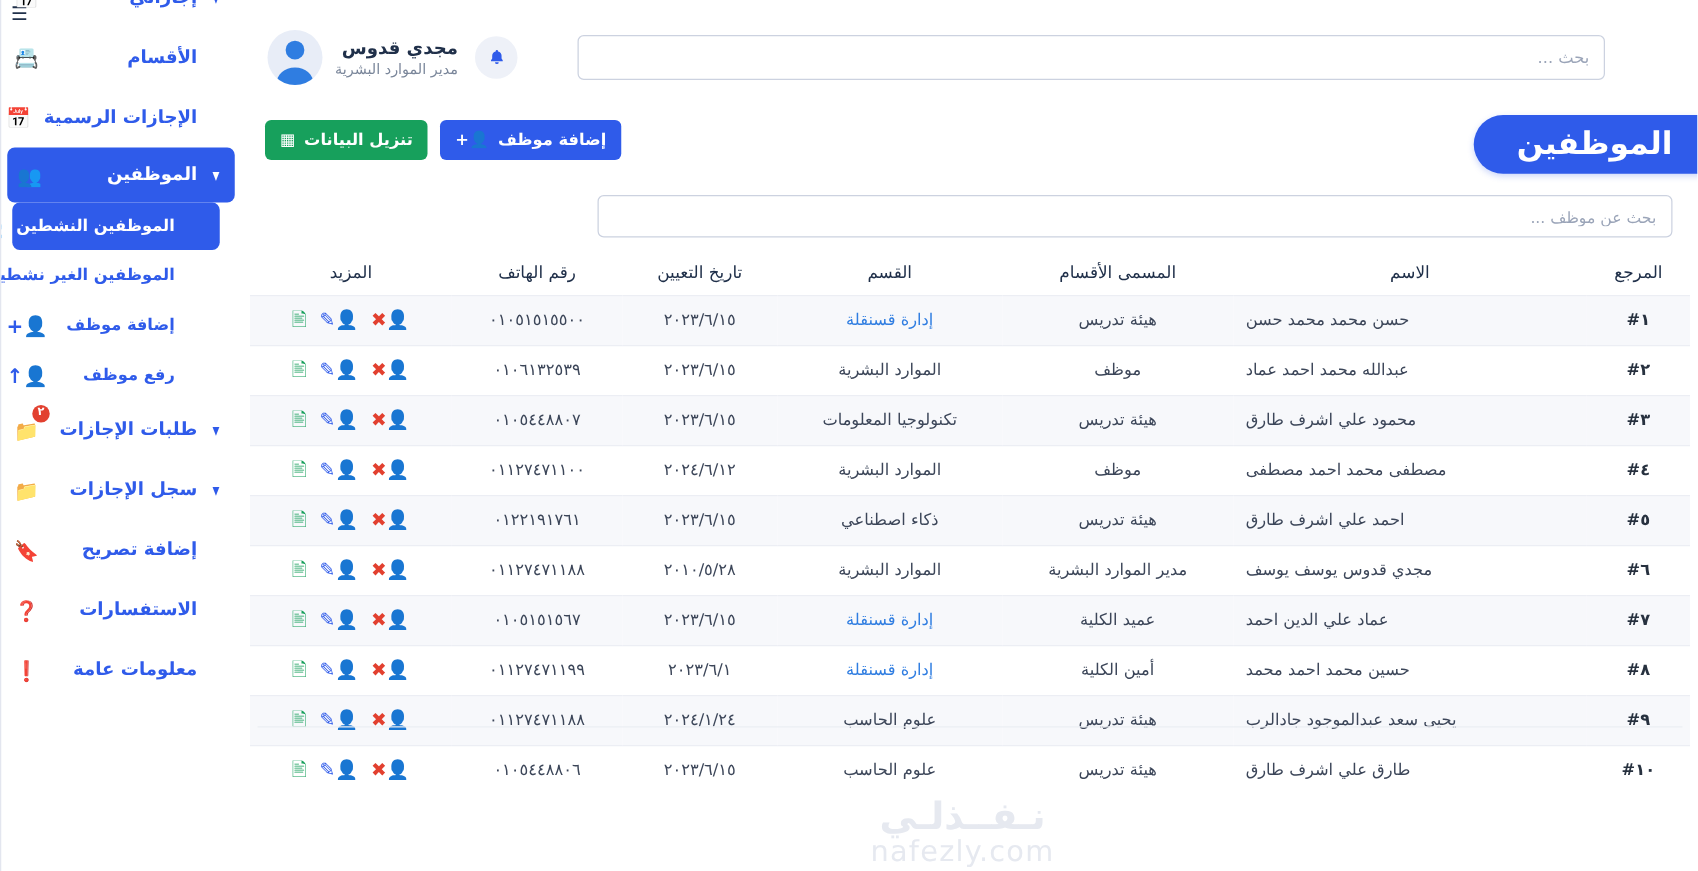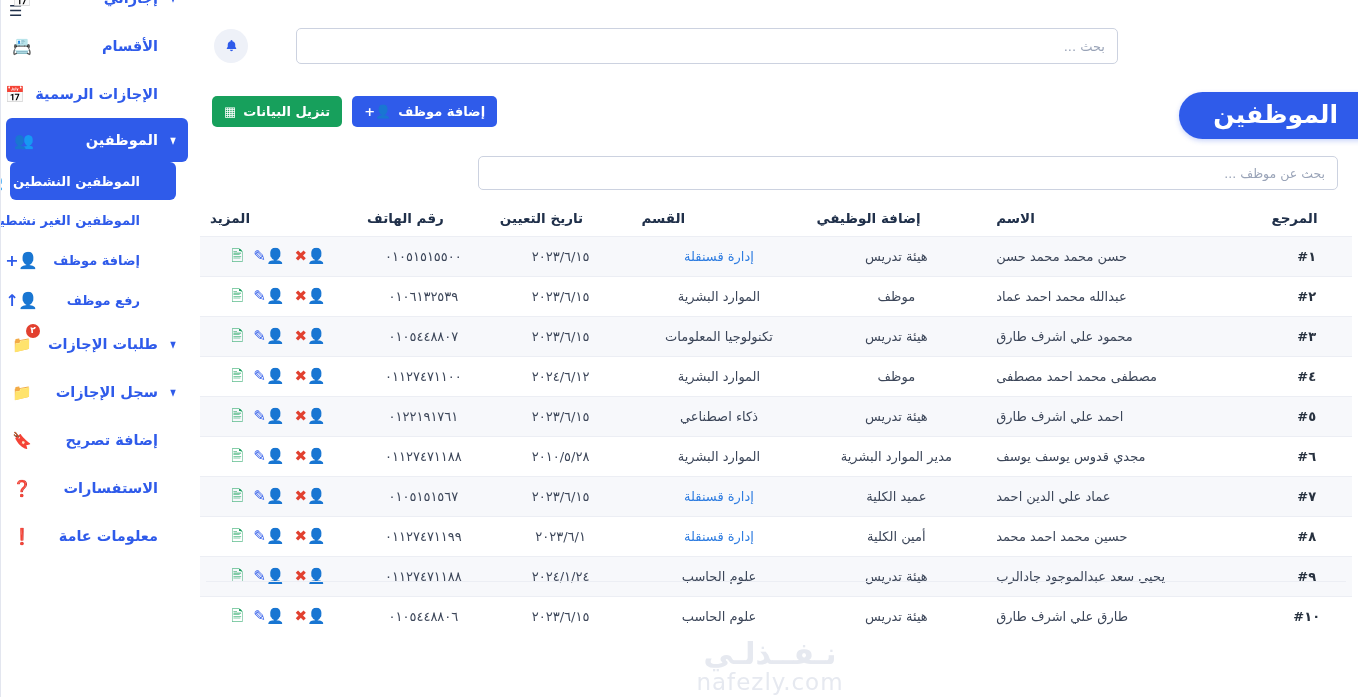--- a/index.html
+++ b/index.html
@@ -218,24 +218,24 @@
   .emp-search::placeholder { color: #9aa4b8; }
 
   
   .table-wrap {
     margin: 14px 6px 0 6px;
     position: relative;
   }
   table { width: 100%; border-collapse: collapse; }
   thead th {
     font-size: 13.5px;
-    font-weight: bold;
+    font-weight: normal;
     color: #20304a;
     padding: 6px 10px 10px 10px;
-    text-align: left;
+    text-align: center;
     white-space: nowrap;
   }
   tbody td {
     font-size: 13px;
     color: #3c4659;
     padding: 12px 10px;
     text-align: center;
     border-top: 1px solid #eceef4;
     white-space: nowrap;
   }
@@ -282,20 +282,32 @@
 <div class="app">
 
   <div class="main">
 
     <div class="topbar">
       <input class="topsearch" value="" placeholder="بحث ..." style="">
       <div class="bell">
         <svg width="15" height="16" viewBox="0 0 16 16" fill="#2f5bea">
             <path d="M8 1.5a1 1 0 0 1 1 1v.3A4 4 0 0 1 12 6.6v2.2l1 1.6v.8H3v-.8l1-1.6V6.6a4 4 0 0 1 3-3.8v-.3a1 1 0 0 1 1-1zM6.4 12h3.2a1.6 1.6 0 0 1-3.2 0z"></path>
           </svg>
+      </div>
+      <div class="profile">
+        <div>
+          <div class="pname">مجدي قدوس</div>
+          <div class="prole">مدير الموارد البشرية</div>
+        </div>
+        <div class="avatar">
+          <svg width="44" height="44" viewBox="0 0 44 44">
+            <circle cx="22" cy="16" r="7.5" fill="#2f7de1"></circle>
+            <path d="M7 44c0-8.5 6.7-14 15-14s15 5.5 15 14z" fill="#2f7de1"></path>
+          </svg>
+        </div>
       </div>
     </div>
 
     <div class="title-band">
       <div class="page-title">الموظفين</div>
       <div class="actions">
         <button class="btn btn-blue">
           <span>إضافة موظف</span>
           <span>👤+</span>
         </button>
@@ -309,21 +321,21 @@
     <div class="searchrow">
       <input class="emp-search" value="" placeholder="بحث عن موظف ..." style="">
     </div>
 
     <div class="table-wrap">
       <table>
         <thead>
           <tr>
             <th>المرجع</th>
             <th>الاسم</th>
-            <th>إضافة الوظيفي</th>
+            <th>المسمى الأقسام</th>
             <th>القسم</th>
             <th>تاريخ التعيين</th>
             <th>رقم الهاتف</th>
             <th>المزيد</th>
           </tr>
         </thead>
         <tbody id="tbody">
             <tr>
               <td class="ref">١#</td>
               <td class="name">حسن محمد محمد حسن</td>

